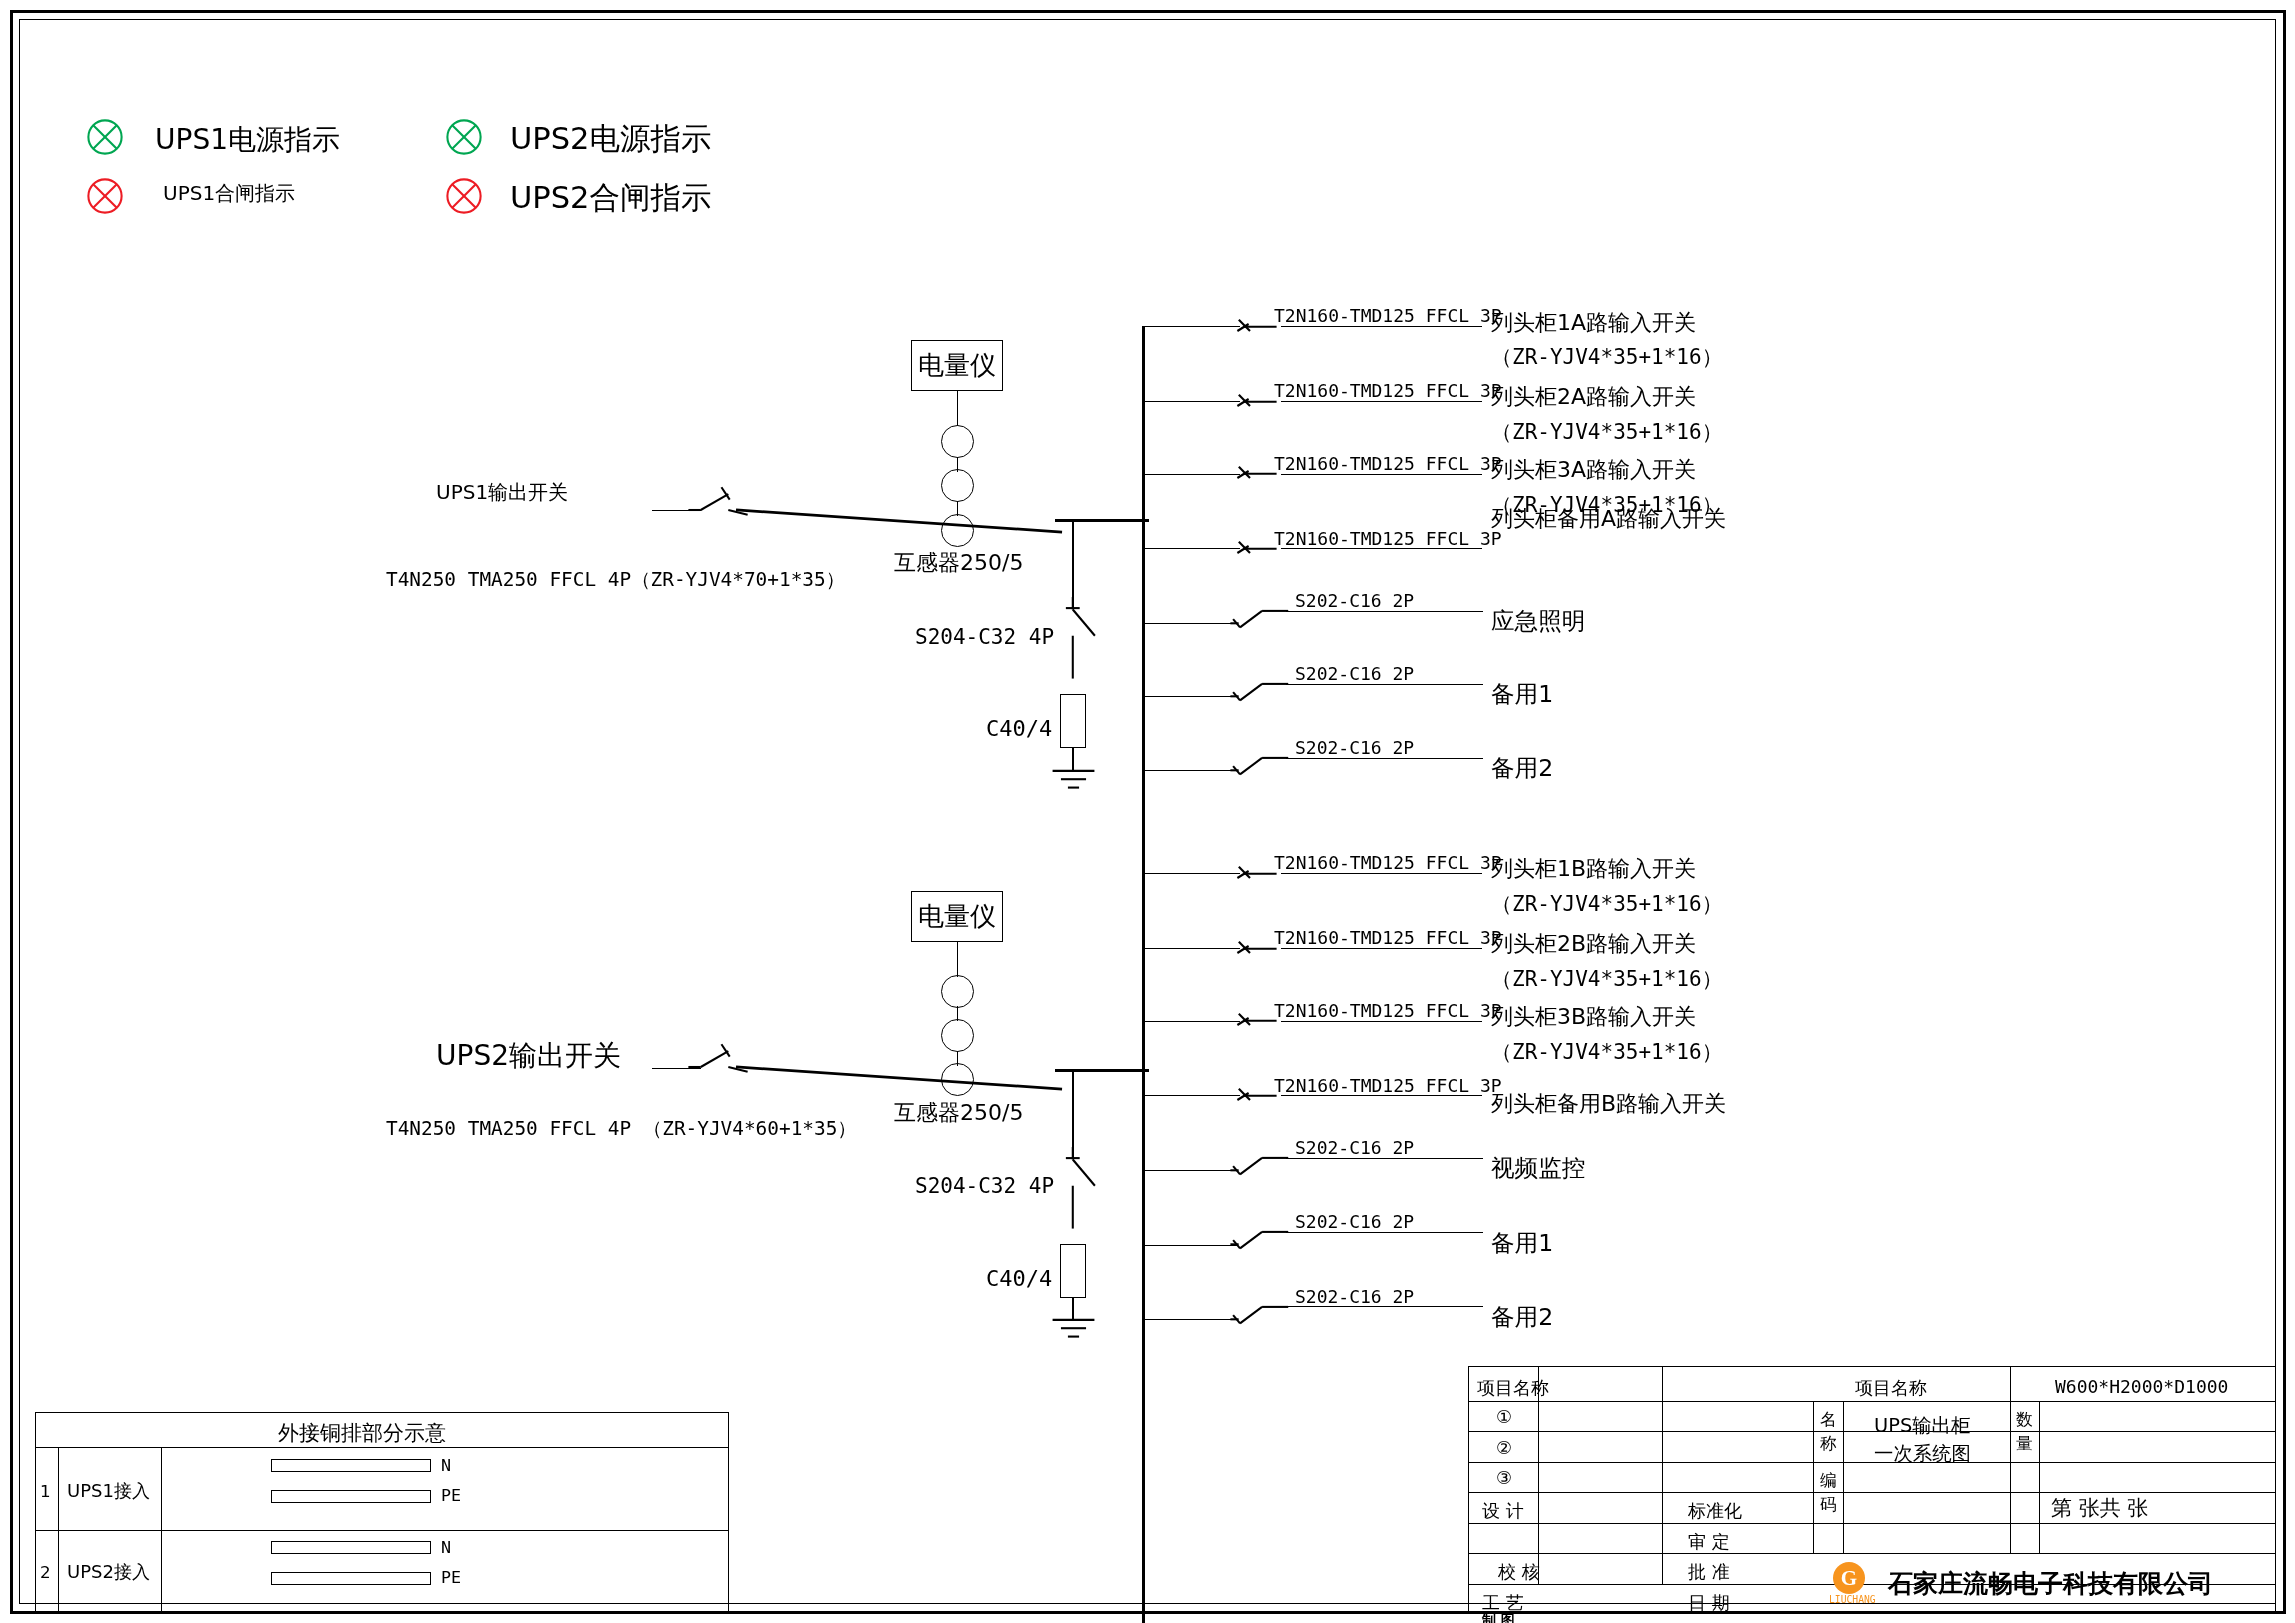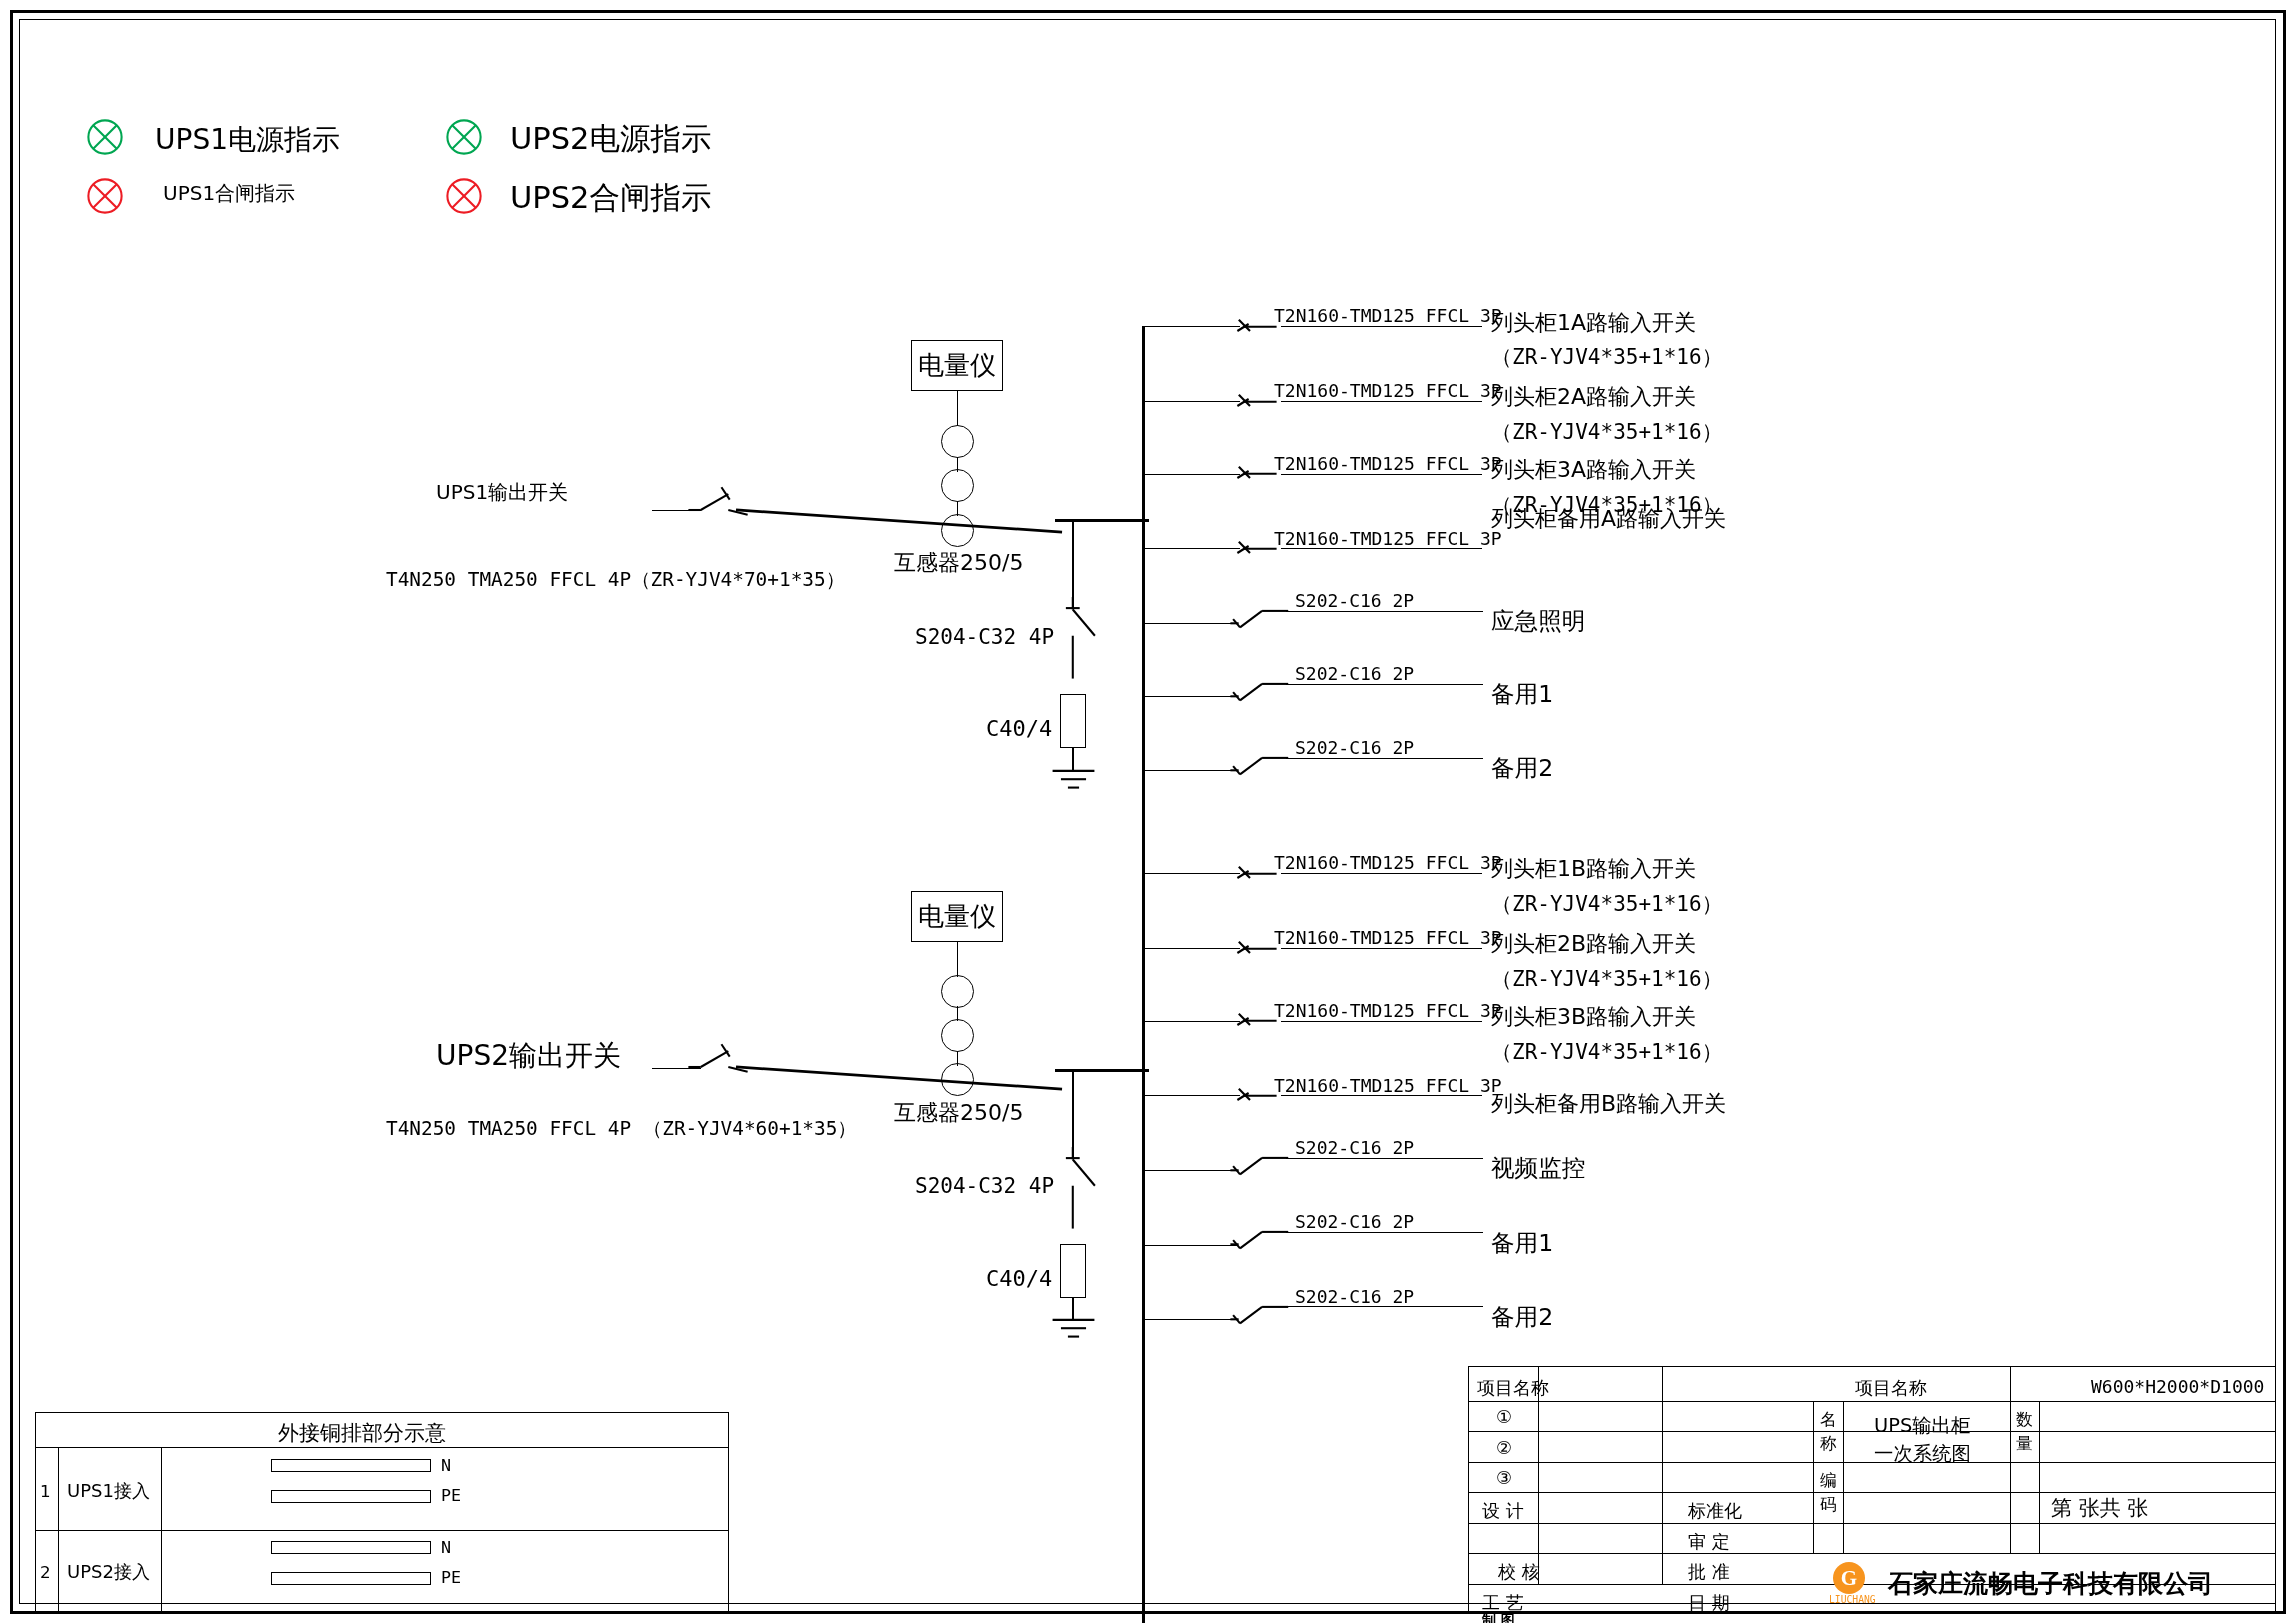--- a/index.html
+++ b/index.html
@@ -401,21 +401,21 @@
 
     <div class="abs" style="left:1538px; top:1366px; width:1.4px; height:218px; background:#000;"></div>
     <div class="abs" style="left:1662px; top:1366px; width:1.4px; height:218px; background:#000;"></div>
     <div class="abs" style="left:1813px; top:1401px; width:1.4px; height:153px; background:#000;"></div>
     <div class="abs" style="left:1843px; top:1401px; width:1.4px; height:153px; background:#000;"></div>
     <div class="abs" style="left:2010px; top:1366px; width:1.4px; height:187px; background:#000;"></div>
     <div class="abs" style="left:2039px; top:1401px; width:1.4px; height:153px; background:#000;"></div>
 
     <div class="abs txt-cn" style="left:1477px; top:1376px; font-size:18px;">项目名称</div>
     <div class="abs txt-cn" style="left:1855px; top:1376px; font-size:18px;">项目名称</div>
-    <div class="abs txt-mono" style="left:2055px; top:1376px; font-size:18px;margin-left:36px;">W600*H2000*D1000</div>
+    <div class="abs txt-mono" style="left:2055px; top:1376px; font-size:18px;">W600*H2000*D1000</div>
 
     <div class="abs txt-cn" style="left:1496px; top:1406px; font-size:18px;">①</div>
     <div class="abs txt-cn" style="left:1496px; top:1437px; font-size:18px;">②</div>
     <div class="abs txt-cn" style="left:1496px; top:1467px; font-size:18px;">③</div>
 
     <div class="abs txt-cn" style="left:1820px; top:1408px; font-size:16.7px; line-height:23.6px; white-space:pre;">名
 称</div>
     <div class="abs txt-cn" style="left:1874px; top:1412px; font-size:19.4px;">UPS输出柜</div>
     <div class="abs txt-cn" style="left:1874px; top:1440px; font-size:19.4px;">一次系统图</div>
 

